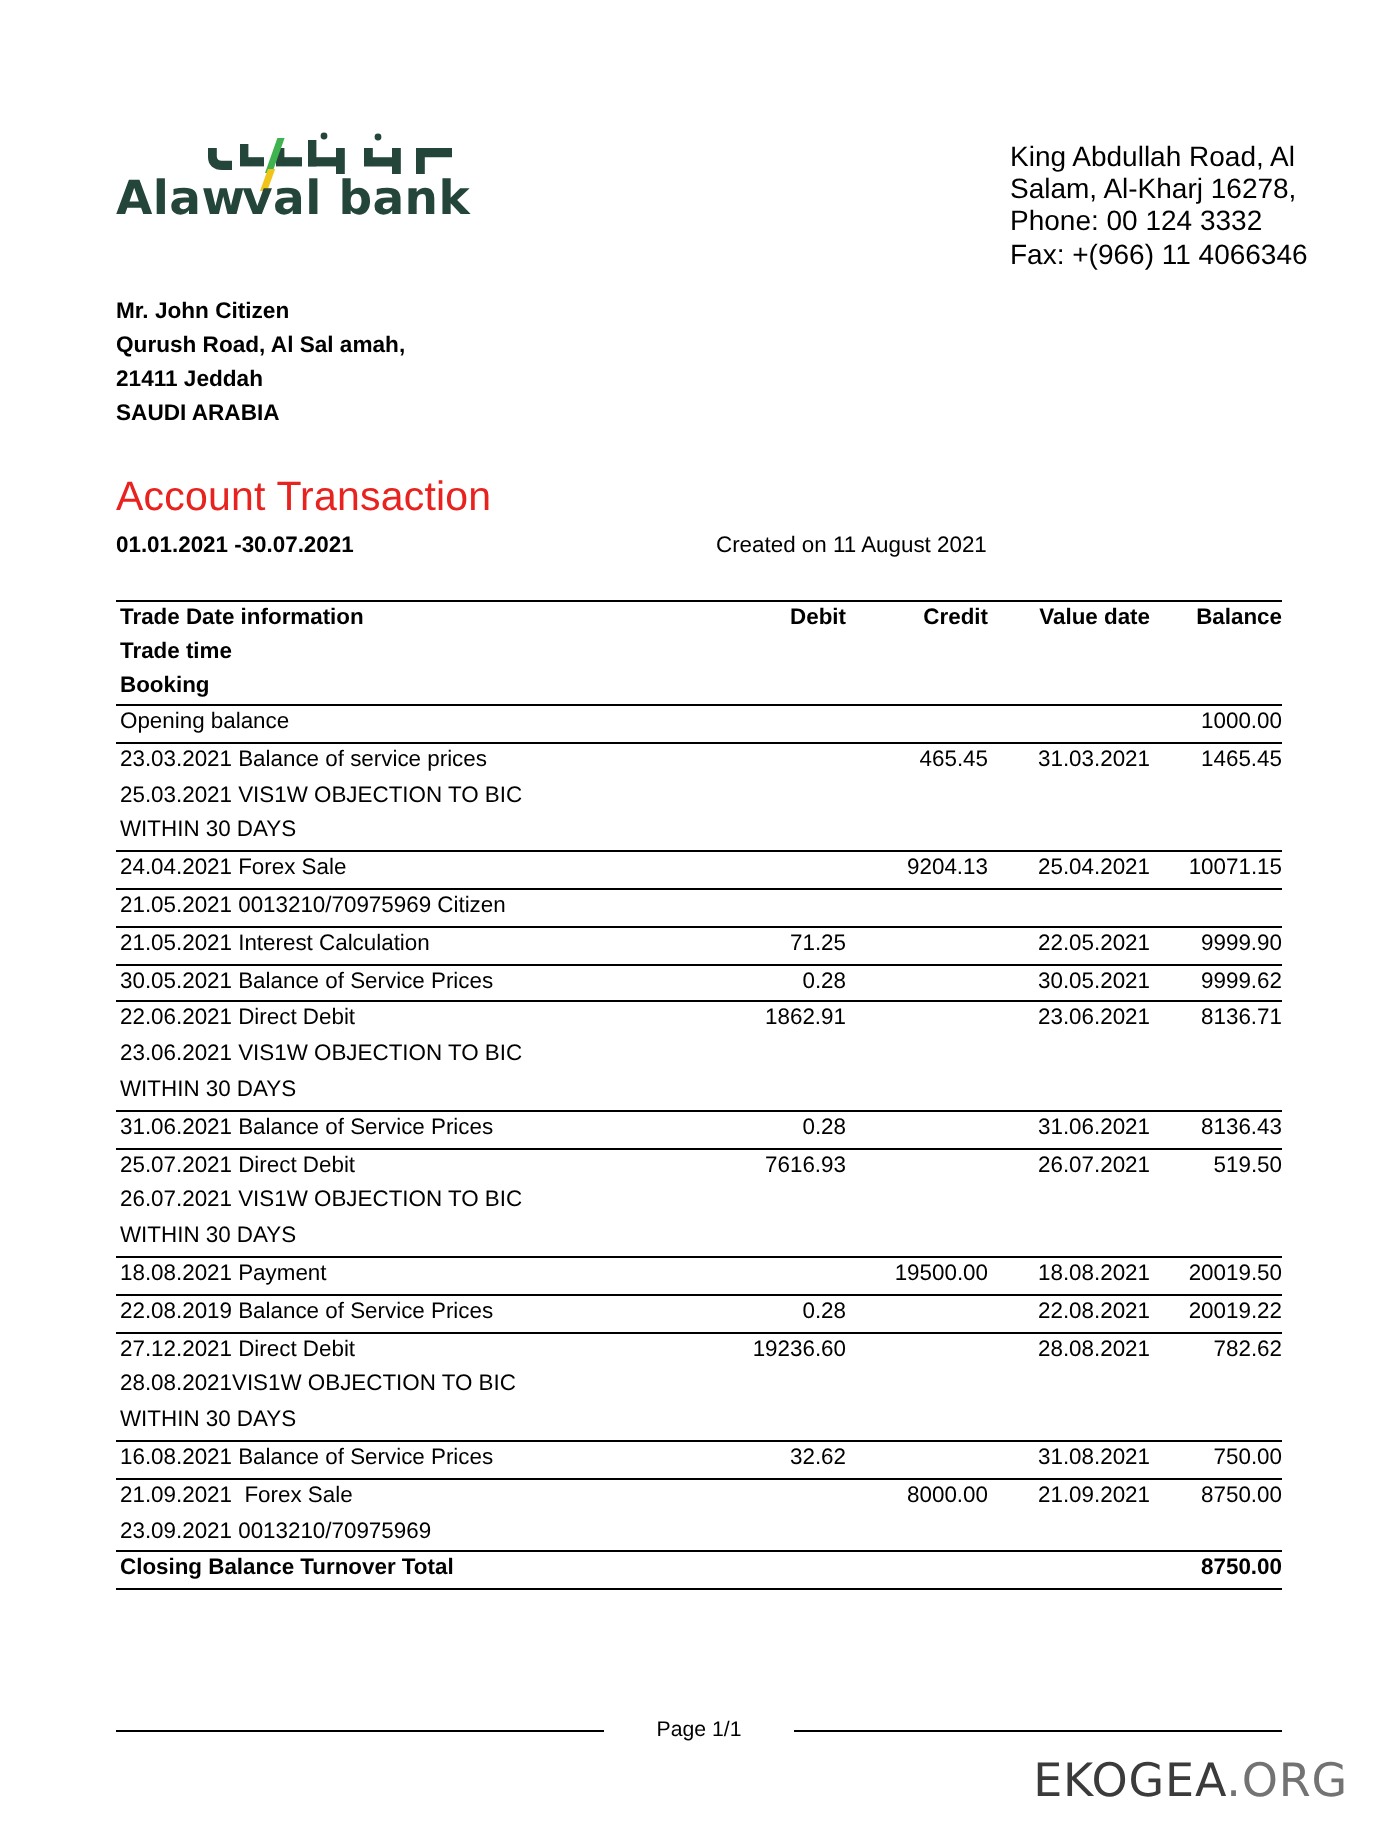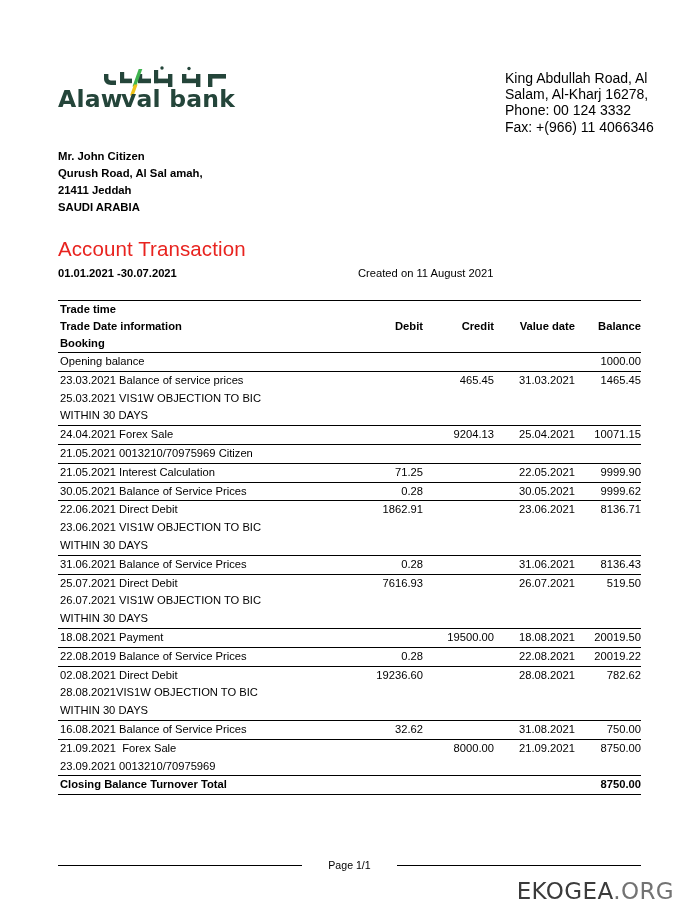--- a/index.html
+++ b/index.html
@@ -223,28 +223,28 @@
   </div>
 
   <div class="doc-title">Account Transaction</div>
   <div class="period">01.01.2021 -30.07.2021</div>
   <div class="created-on">Created on 11 August 2021</div>
 
   <div class="table">
 
     <div class="thead rule-top">
       <div class="hrow">
-        <span class="desc">Trade time</span>
-      </div>
-      <div class="hrow">
         <span class="desc">Trade Date information</span>
         <span class="col-label c-debit">Debit</span>
         <span class="col-label c-credit">Credit</span>
         <span class="col-label c-value">Value date</span>
         <span class="col-label c-bal">Balance</span>
+      </div>
+      <div class="hrow">
+        <span class="desc">Trade time</span>
       </div>
       <div class="hrow">
         <span class="desc">Booking</span>
       </div>
     </div>
 
     <div id="rows-container">
         <div class="row"><span class="desc">Opening balance</span><span class="cell c-debit"></span><span class="cell c-credit"></span><span class="cell c-value"></span><span class="cell c-bal">1000.00</span></div>
         <div class="row"><span class="desc">23.03.2021 Balance of service prices</span><span class="cell c-debit"></span><span class="cell c-credit">465.45</span><span class="cell c-value">31.03.2021</span><span class="cell c-bal">1465.45</span></div>
         <div class="row cont"><span class="desc">25.03.2021 VIS1W OBJECTION TO BIC</span><span class="cell c-debit"></span><span class="cell c-credit"></span><span class="cell c-value"></span><span class="cell c-bal"></span></div>
@@ -255,21 +255,21 @@
         <div class="row"><span class="desc">30.05.2021 Balance of Service Prices</span><span class="cell c-debit">0.28</span><span class="cell c-credit"></span><span class="cell c-value">30.05.2021</span><span class="cell c-bal">9999.62</span></div>
         <div class="row"><span class="desc">22.06.2021 Direct Debit</span><span class="cell c-debit">1862.91</span><span class="cell c-credit"></span><span class="cell c-value">23.06.2021</span><span class="cell c-bal">8136.71</span></div>
         <div class="row cont"><span class="desc">23.06.2021 VIS1W OBJECTION TO BIC</span><span class="cell c-debit"></span><span class="cell c-credit"></span><span class="cell c-value"></span><span class="cell c-bal"></span></div>
         <div class="row cont"><span class="desc">WITHIN 30 DAYS</span><span class="cell c-debit"></span><span class="cell c-credit"></span><span class="cell c-value"></span><span class="cell c-bal"></span></div>
         <div class="row"><span class="desc">31.06.2021 Balance of Service Prices</span><span class="cell c-debit">0.28</span><span class="cell c-credit"></span><span class="cell c-value">31.06.2021</span><span class="cell c-bal">8136.43</span></div>
         <div class="row"><span class="desc">25.07.2021 Direct Debit</span><span class="cell c-debit">7616.93</span><span class="cell c-credit"></span><span class="cell c-value">26.07.2021</span><span class="cell c-bal">519.50</span></div>
         <div class="row cont"><span class="desc">26.07.2021 VIS1W OBJECTION TO BIC</span><span class="cell c-debit"></span><span class="cell c-credit"></span><span class="cell c-value"></span><span class="cell c-bal"></span></div>
         <div class="row cont"><span class="desc">WITHIN 30 DAYS</span><span class="cell c-debit"></span><span class="cell c-credit"></span><span class="cell c-value"></span><span class="cell c-bal"></span></div>
         <div class="row"><span class="desc">18.08.2021 Payment</span><span class="cell c-debit"></span><span class="cell c-credit">19500.00</span><span class="cell c-value">18.08.2021</span><span class="cell c-bal">20019.50</span></div>
         <div class="row"><span class="desc">22.08.2019 Balance of Service Prices</span><span class="cell c-debit">0.28</span><span class="cell c-credit"></span><span class="cell c-value">22.08.2021</span><span class="cell c-bal">20019.22</span></div>
-        <div class="row"><span class="desc">02.08.2021 Direct Debit</span><span class="cell c-debit">19236.60</span><span class="cell c-credit"></span><span class="cell c-value">28.08.2021</span><span class="cell c-bal">782.62</span></div>
+        <div class="row"><span class="desc">27.12.2021 Direct Debit</span><span class="cell c-debit">19236.60</span><span class="cell c-credit"></span><span class="cell c-value">28.08.2021</span><span class="cell c-bal">782.62</span></div>
         <div class="row cont"><span class="desc">28.08.2021VIS1W OBJECTION TO BIC</span><span class="cell c-debit"></span><span class="cell c-credit"></span><span class="cell c-value"></span><span class="cell c-bal"></span></div>
         <div class="row cont"><span class="desc">WITHIN 30 DAYS</span><span class="cell c-debit"></span><span class="cell c-credit"></span><span class="cell c-value"></span><span class="cell c-bal"></span></div>
         <div class="row"><span class="desc">16.08.2021 Balance of Service Prices</span><span class="cell c-debit">32.62</span><span class="cell c-credit"></span><span class="cell c-value">31.08.2021</span><span class="cell c-bal">750.00</span></div>
         <div class="row"><span class="desc">21.09.2021  Forex Sale</span><span class="cell c-debit"></span><span class="cell c-credit">8000.00</span><span class="cell c-value">21.09.2021</span><span class="cell c-bal">8750.00</span></div>
         <div class="row cont"><span class="desc">23.09.2021 0013210/70975969</span><span class="cell c-debit"></span><span class="cell c-credit"></span><span class="cell c-value"></span><span class="cell c-bal"></span></div>
       </div>
 
     <div class="row closing">
       <span class="desc">Closing Balance Turnover Total</span>
       <span class="cell c-debit"></span>

